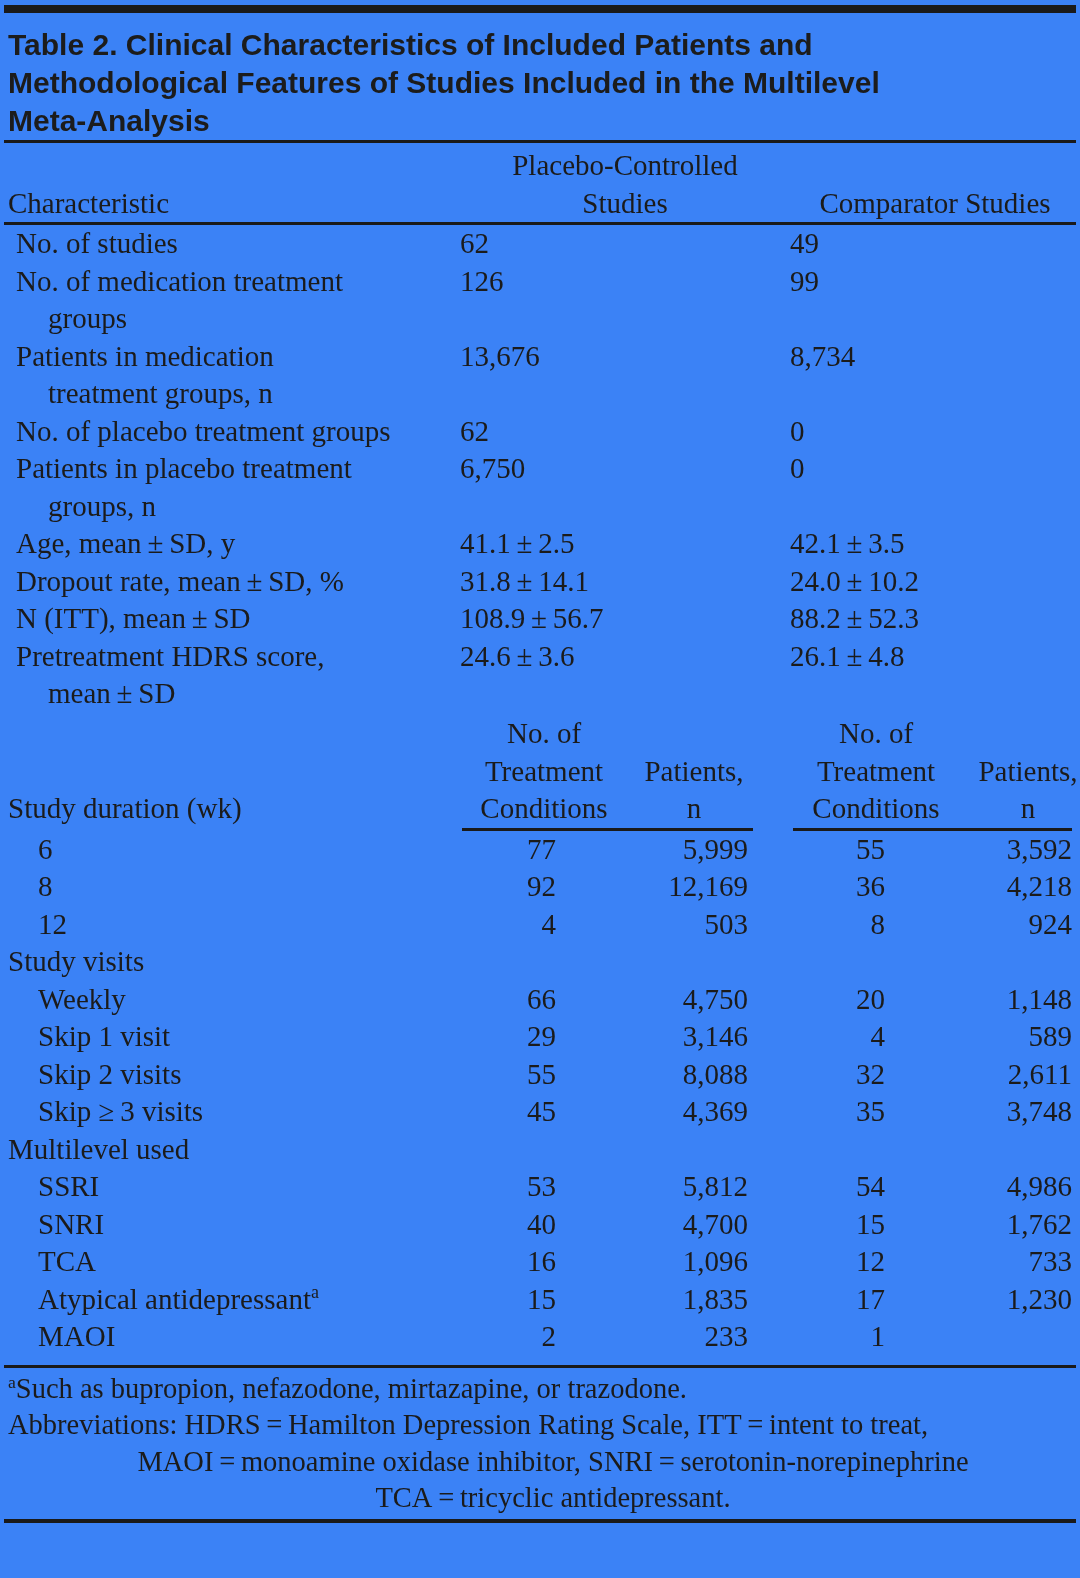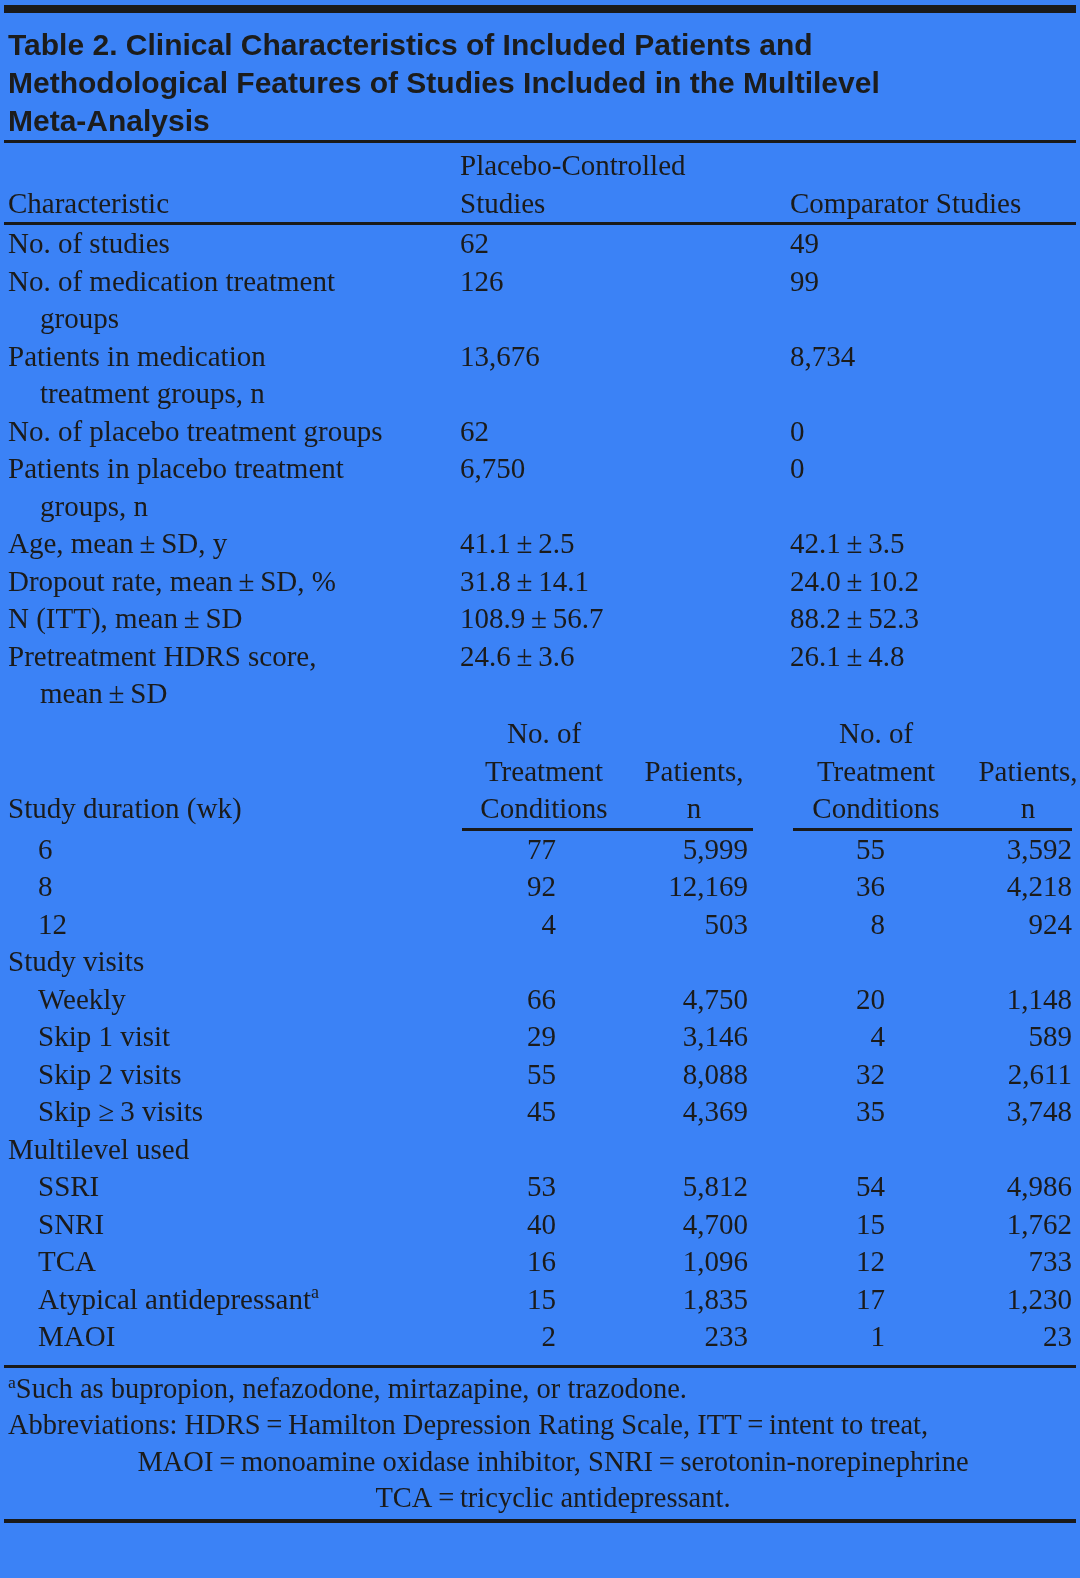--- a/index.html
+++ b/index.html
@@ -30,26 +30,26 @@
   }
 
   
   .hdr1{
     display:grid;
     grid-template-columns:1fr 330px 290px;
     align-items:end;
     margin-top:4px;
     min-height:75px;
   }
-  .hdr1 .cell{}
+  .hdr1 .cell{text-align:center;}
   .hdr1 .lab{text-align:left;padding-left:8px;}
 
   
   .s1 .r{display:grid;grid-template-columns:1fr 330px 290px;}
-  .s1 .lab{padding-left:8px;}
+  .s1 .lab{padding-left:16px;}
   .s1 .l2{display:block;padding-left:32px;}
   .s1 .v{word-spacing:-2px;}
 
   
   .hdr2{position:relative;height:115px;margin-top:3px;}
   .hdr2 .hcol{
     position:absolute;bottom:3px;
     transform:translateX(-50%);
     text-align:center;white-space:nowrap;
   }
@@ -259,21 +259,20 @@
       <div class="v">15</div>
       <div class="v">1,835</div>
       <div class="v">17</div>
       <div class="v">1,230</div>
     </div>
     <div class="r">
       <div class="lab sub"><span>MAOI</span><sup></sup></div>
       <div class="v">2</div>
       <div class="v">233</div>
       <div class="v">1</div>
-      <div class="v">23</div>
     </div>
   </div>
 
   <div class="rule rule-3 fnrule"></div>
 
   <div class="footnotes">
     <div><sup>a</sup><span>Such as bupropion, nefazodone, mirtazapine, or trazodone.</span></div>
     <div>Abbreviations: HDRS = Hamilton Depression Rating Scale, ITT = intent to treat,</div>
     <div class="cont">MAOI = monoamine oxidase inhibitor, SNRI = serotonin-norepinephrine</div>
     <div class="cont">TCA = tricyclic antidepressant.</div>

